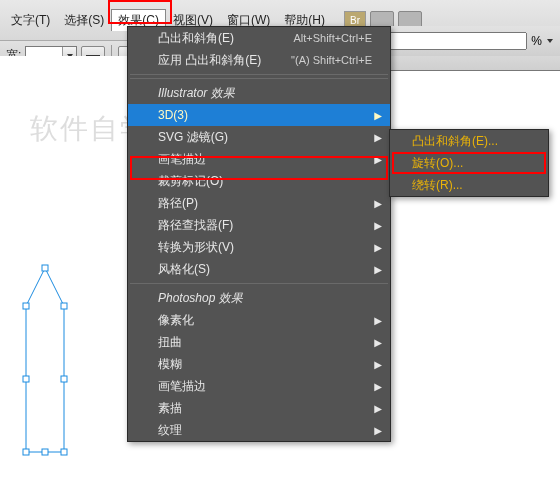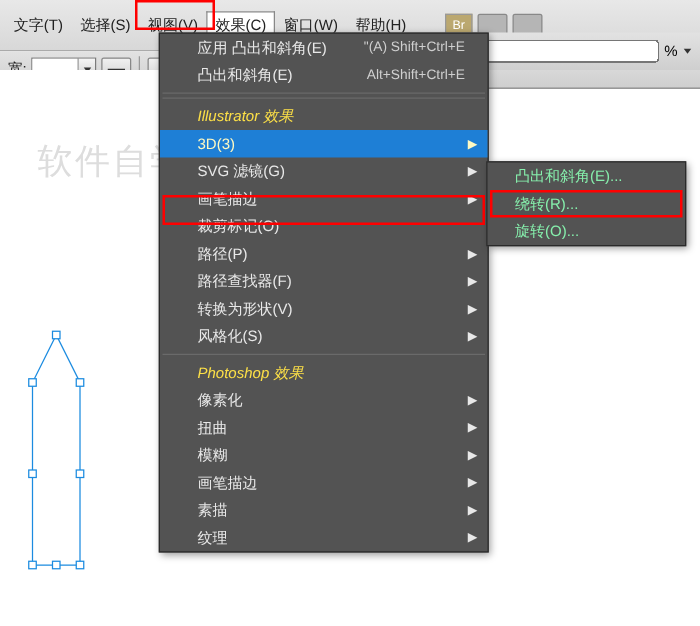--- a/index.html
+++ b/index.html
@@ -1,55 +1,55 @@
 <!DOCTYPE html>
 <html><head>
 <meta charset="utf-8">
 <style>
 *{margin:0;padding:0;box-sizing:border-box;font-family:"Microsoft YaHei",SimSun,sans-serif;font-size:12px}
 body{width:560px;height:501px;background:#fff;overflow:hidden;position:relative}
 .menubar{height:41px;background:linear-gradient(#e8e8e8,#d8d8d8);display:flex;align-items:center;padding:12px 4px;border-bottom:1px solid #aaa}
 .menubar .item{padding:3px 7px;cursor:default;color:#222}
 .menubar .item.open{background:#fff;border:1px solid #888;border-bottom:none;padding:2px 6px}
 .menubar .hl{position:absolute;border:2px solid red;pointer-events:none}
-.menubar .spot.br{width:22px;height:18px;background:#bba870;border:1px solid #999;margin-left:24px;display:flex;align-items:center;justify-content:center;color:#fff;font-size:10px}
+.menubar .spot.br{width:22px;height:18px;background:#bba870;border:1px solid #999;margin-left:12px;display:flex;align-items:center;justify-content:center;color:#fff;font-size:10px}
 .menubar .tool-icon{width:24px;height:18px;background:#b5b5b5;border:1px solid #888;margin-left:4px;border-radius:2px}
 .toolbar{height:30px;background:linear-gradient(#e2e2e2,#cfcfcf);display:flex;align-items:center;padding:0 6px;border-bottom:1px solid #777;gap:4px}
 .toolbar .lbl{color:#222}
 .toolbar .combo{display:flex;align-items:center;background:#fff;border:1px solid #7a7a7a;height:20px}
 .toolbar .combo input{border:none;width:34px;height:18px;padding:0 18px;font-size:11px;text-align:left}
 .toolbar .combo .dd{width:14px;height:18px;background:linear-gradient(#f5f5f5,#ccc);border-left:1px solid #999;display:flex;align-items:center;justify-content:center}
 .toolbar .btn{width:24px;height:20px;background:linear-gradient(#f0f0f0,#d0d0d0);border:1px solid #888;border-radius:2px;display:flex;align-items:center;justify-content:center}
 .toolbar .sep{width:1px;height:22px;background:#999;margin:0 2px}
 .canvas{position:absolute;left:0;top:56px;width:130px;height:445px;background:#fff}
 .watermark{position:absolute;left:30px;top:110px;font-size:28px;color:#ddd;font-family:SimHei;letter-spacing:2px;pointer-events:none}
 .shape{position:absolute;left:18px;top:210px;width:54px;height:190px}
 .shape svg{overflow:visible}
 .dropdown{position:absolute;left:127px;top:26px;width:264px;background:#535353;border:1px solid #2a2a2a;box-shadow:2px 2px 6px rgba(0,0,0,.4)}
 .dropdown .row{height:22px;display:flex;align-items:center;padding:0 18px 0 30px;color:#e8e8e8;position:relative;cursor:default}
-.dropdown .row.header{color:#fde047;font-style:italic;cursor:default}
+.dropdown .row.header{color:#e5e5e5;font-style:italic;cursor:default}
 .dropdown .row.sel{background:#1e7fd6;color:#fef9c3}
 .dropdown .row .arrow{position:absolute;right:8px;font-size:10px;color:inherit}
 .dropdown .row .sc{position:absolute;right:18px;color:#cfcfcf;font-size:11px}
 .dropdown .divider{height:1px;background:#6a6a6a;margin:3px 2px}
 .dropdown .hl-red{position:absolute;border:2px solid red;pointer-events:none}
 .submenu{position:absolute;left:389px;top:129px;width:160px;background:#535353;border:1px solid #2a2a2a;box-shadow:2px 2px 6px rgba(0,0,0,.4)}
-.submenu .row{height:22px;display:flex;align-items:center;padding:0 14px 0 22px;color:#86efac;cursor:default}
+.submenu .row{height:22px;display:flex;align-items:center;padding:0 14px 0 22px;color:#eab308;cursor:default}
 .submenu .hl-red{position:absolute;border:2px solid red;pointer-events:none}
 .right-tool{position:absolute;right:0;top:26px;height:30px;display:flex;align-items:center;gap:4px;padding-right:6px;background:linear-gradient(#e2e2e2,#cfcfcf)}
 svg.dd-tri{width:8px;height:8px}
 </style>
 </head>
 <body>
 
 <div class="menubar">
   <span class="item">文字(T)</span>
   <span class="item">选择(S)</span>
+  <span class="item open">效果(C)</span>
   <span class="item">视图(V)</span>
-  <span class="item open">效果(C)</span>
   <span class="item">窗口(W)</span>
   <span class="item">帮助(H)</span>
   <span class="spot br">Br</span>
   <span class="tool-icon"></span>
   <span class="tool-icon"></span>
   <div class="hl" style="left:108px;top:0;width:64px;height:24px"></div>
 </div>
 
 <div class="toolbar">
   <span class="lbl">宽:</span>
@@ -93,26 +93,26 @@
       <rect x="5" y="183" width="6" height="6" fill="#fff" stroke="#1b8be0"></rect>
       <rect x="43" y="183" width="6" height="6" fill="#fff" stroke="#1b8be0"></rect>
       <rect x="24" y="183" width="6" height="6" fill="#fff" stroke="#1b8be0"></rect>
     </svg>
   </div>
 </div>
 <div class="watermark">软件自学网</div>
 
 <div class="dropdown">
   <div class="row">
+      <span>凸出和斜角(E)</span>
+      <span class="sc">Alt+Shift+Ctrl+E</span>
+    </div>
+  <div class="row">
       <span>应用 凸出和斜角(E)</span>
       <span class="sc">"(A)   Shift+Ctrl+E</span>
-    </div>
-  <div class="row">
-      <span>凸出和斜角(E)</span>
-      <span class="sc">Alt+Shift+Ctrl+E</span>
     </div>
   <div class="divider"></div>
   <div class="divider"></div>
   <div class="row header">Illustrator  效果</div>
   <div id="g1">
       <div class="row sel">
         <span>3D(3)</span>
         <span class="arrow">▶</span>
       </div>
       <div class="row">
@@ -169,16 +169,16 @@
       <div class="row">
         <span>纹理</span>
         <span class="arrow">▶</span>
       </div>
     </div>
   <div class="hl-red" style="left:2px;top:129px;width:258px;height:24px"></div>
 </div>
 
 <div class="submenu">
   <div class="row">凸出和斜角(E)...</div>
+  <div class="row">旋转(O)...</div>
   <div class="row">绕转(R)...</div>
-  <div class="row">旋转(O)...</div>
   <div class="hl-red" style="left:2px;top:22px;width:154px;height:22px"></div>
 </div>
 
 </body></html>

